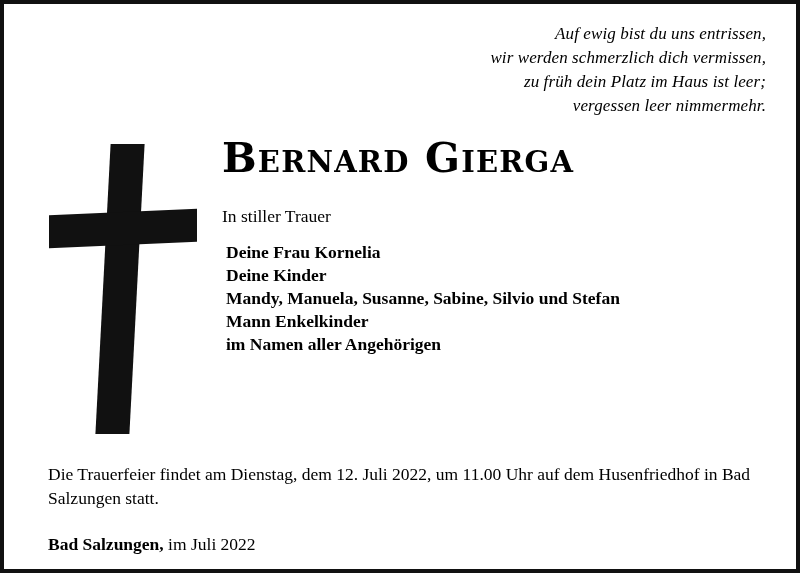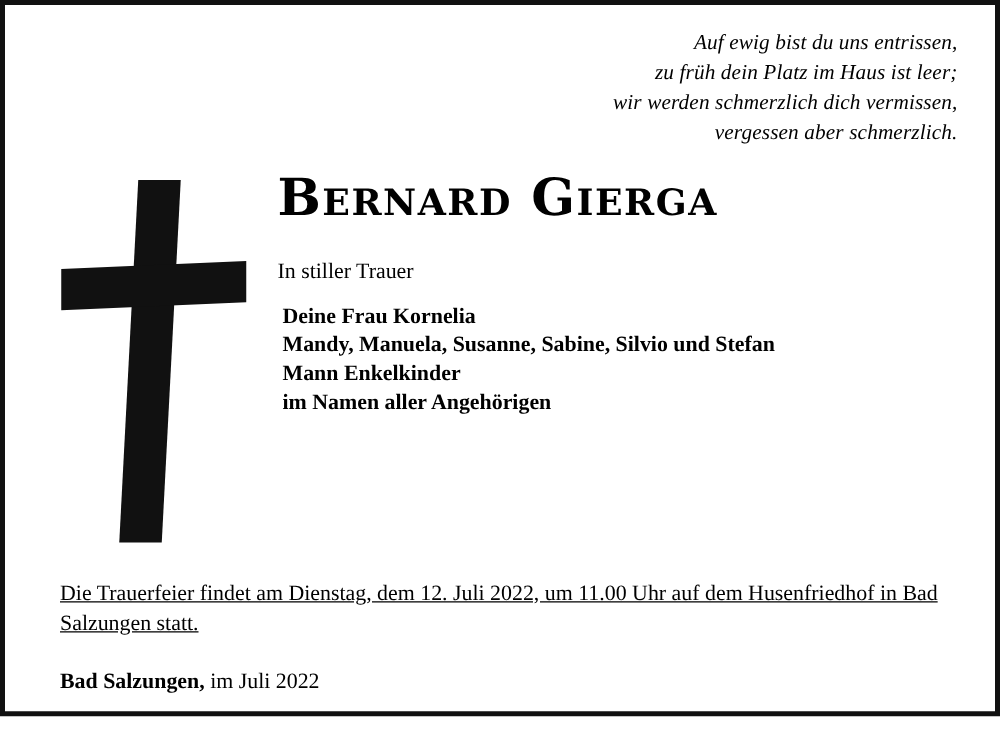--- a/index.html
+++ b/index.html
@@ -122,55 +122,55 @@
   .footer {
     position: absolute;
     left: 44px;
     right: 30px;
     bottom: 14px;
   }
   .service {
     font-size: 17.5px;
     line-height: 1.38;
     margin: 16px 0 24px 0;
-    text-decoration: underline;
   }
   .place-line {
     font-size: 17.5px;
   }
   .place-line b {
     font-weight: bold;
   }
 </style>
 </head>
 <body>
 
 <div class="obituary">
   <div class="inner">
 
     <div class="verse">
       <div>Auf ewig bist du uns entrissen,</div>
+      <div>wir werden schmerzlich dich vermissen,</div>
       <div>zu früh dein Platz im Haus ist leer;</div>
-      <div>wir werden schmerzlich dich vermissen,</div>
-      <div>vergessen aber schmerzlich.</div>
+      <div>vergessen leer nimmermehr.</div>
     </div>
 
     <div class="cross-wrap">
       <div class="cross-v"></div>
       <div class="cross-h"></div>
     </div>
 
     <div class="body-col">
 
       <div class="name">Bernard Gierga</div>
 
 
       <div class="mourn-label">In stiller Trauer</div>
       <ul class="mourners">
         <li>Deine Frau Kornelia</li>
+        <li>Deine Kinder</li>
         <li>Mandy, Manuela, Susanne, Sabine, Silvio und Stefan</li>
         <li>Mann Enkelkinder</li>
         <li>im Namen aller Angehörigen</li>
       </ul>
     </div>
 
     <div class="footer">
       <p class="service">Die Trauerfeier findet am Dienstag, dem 12. Juli 2022, um 11.00 Uhr auf dem Husenfriedhof in Bad Salzungen statt.</p>
       <div class="place-line">
         <b>Bad Salzungen,</b><span> im Juli 2022</span>

